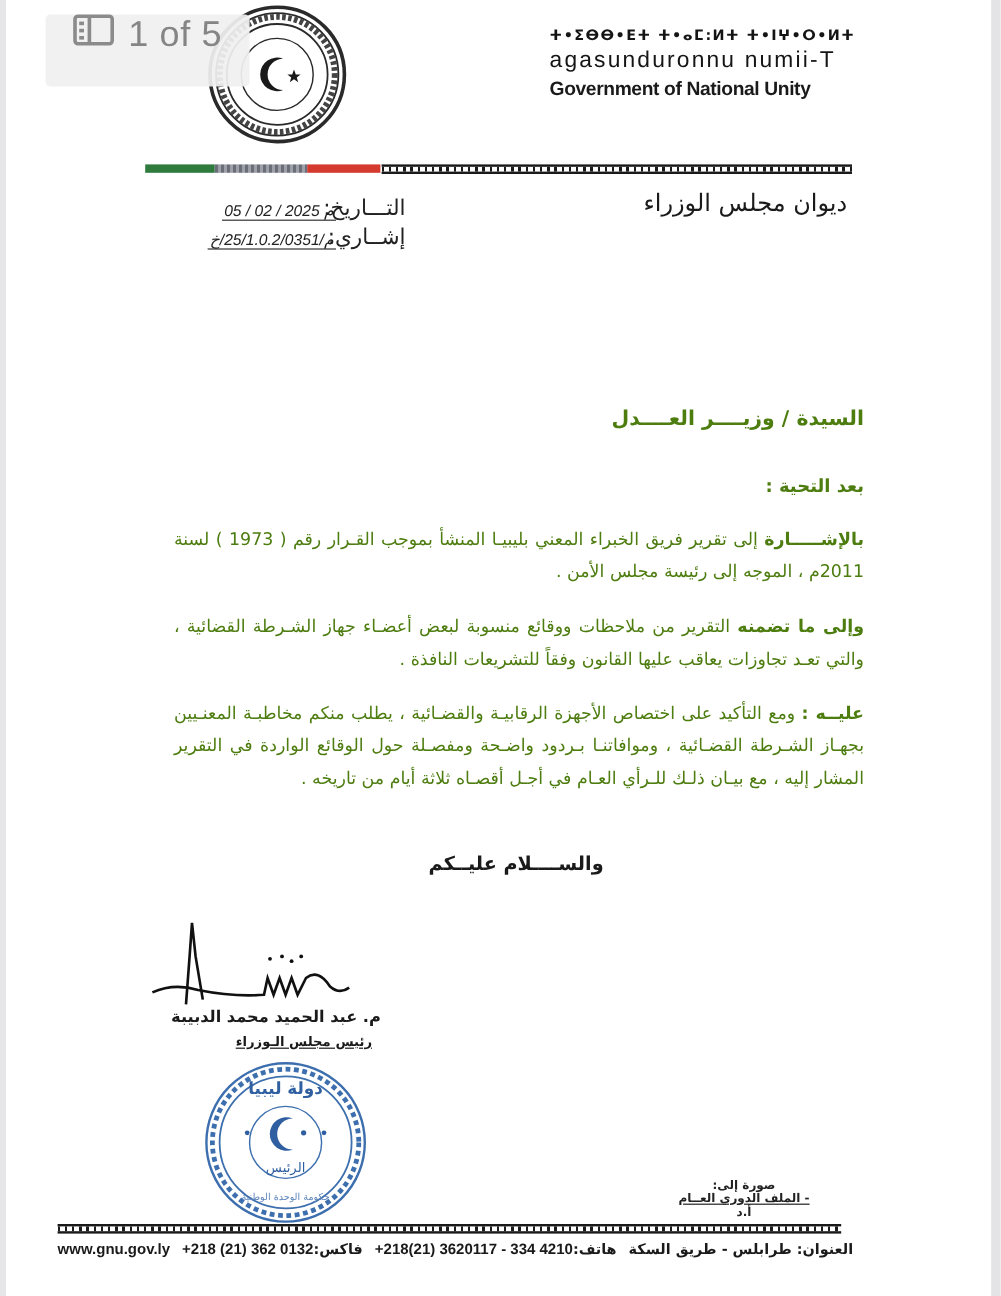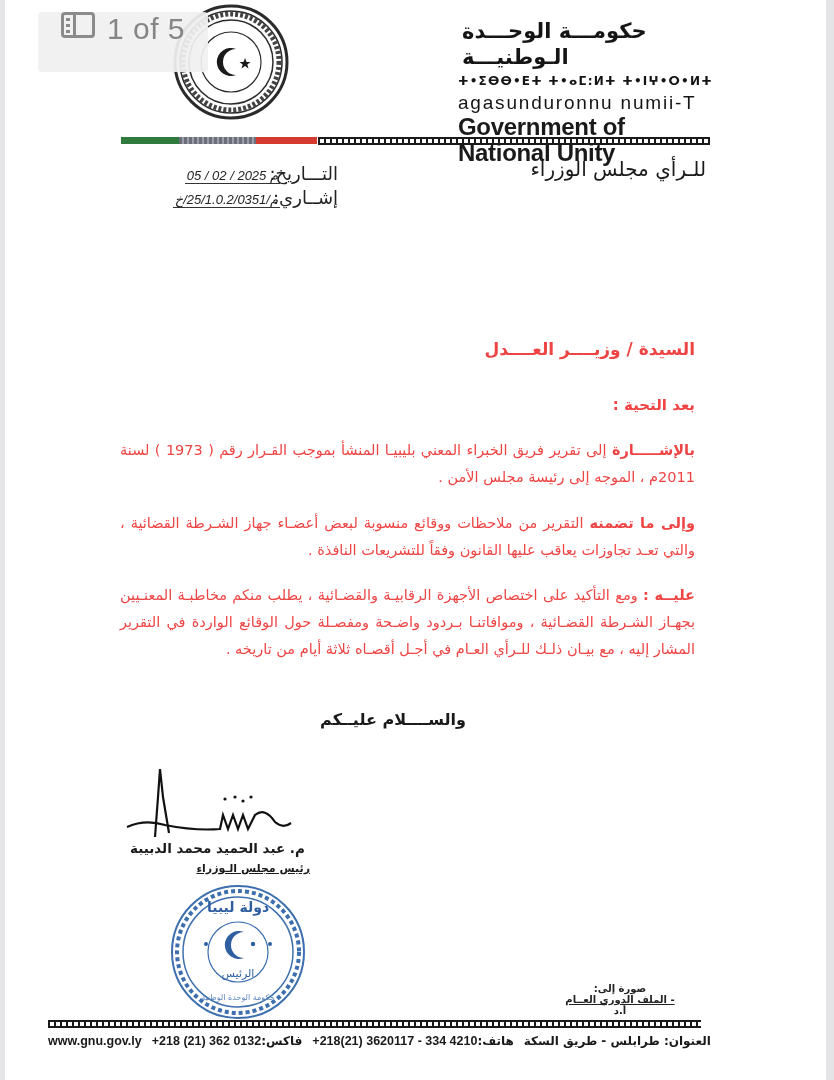--- a/index.html
+++ b/index.html
@@ -18,49 +18,49 @@
   .page-indicator .pi-icon::before { content: ""; position: absolute; left: 9px; top: -1px; width: 3px; height: 22px; background: #8b8b8b; }
   .page-indicator .pi-icon i { position: absolute; left: 2px; width: 4px; height: 3px; background: #8b8b8b; }
   .page-indicator .pi-label { font-family: "Liberation Sans", sans-serif; font-size: 30px; color: #858585; letter-spacing: 0.5px; }
 
   .emblem-top { position: absolute; left: 172px; top: 3px; width: 118px; height: 118px; }
 
   .header-right { position: absolute; left: 458px; top: 18px; width: 260px; }
   .header-right .ar-gov { font-family: "DejaVu Sans", sans-serif; font-size: 21px; direction: rtl; text-align: left; font-weight: bold; color: #151515; line-height: 26px; padding-left: 4px; }
   .header-right .tif { font-family: "DejaVu Sans", sans-serif; font-size: 12px; font-weight: bold; letter-spacing: 1.2px; line-height: 22px; color: #151515; }
   .header-right .latin-ber { font-family: "Liberation Sans", sans-serif; font-size: 19px; font-weight: normal; letter-spacing: 1.8px; line-height: 22px; color: #151515; }
-  .header-right .en-gov { font-family: "Liberation Sans", sans-serif; font-size: 24px; font-weight: bold; line-height: 26px; color: #1a1a1a; letter-spacing: -0.3px; }
+  .header-right .en-gov { font-family: "Liberation Sans", sans-serif; font-size: 16px; font-weight: bold; line-height: 26px; color: #1a1a1a; letter-spacing: -0.3px; }
 
   .flag-bar { position: absolute; top: 137px; left: 121px; height: 7px; display: flex; width: 196px; }
   .flag-bar .g { flex: 1; background: #2f7a3d; }
   .flag-bar .k { flex: 1.35; background: repeating-linear-gradient(90deg, #6a6e78 0 3px, #9da0a8 3px 5px); }
   .flag-bar .r { flex: 1.05; background: #d43a2e; }
   .chain { position: absolute; height: 8px; border-top: 2px solid #1a1a1a; border-bottom: 2px solid #1a1a1a;
            background: repeating-linear-gradient(90deg, #1a1a1a 0 2px, #fff 2px 6px); }
   .chain-top { top: 137px; left: 318px; width: 392px; }
   .chain-bottom { top: 1020px; left: 48px; width: 653px; }
 
   .divan { position: absolute; top: 157px; right: 128px; font-size: 20px; direction: rtl; color: #1a1a1a; }
 
   .meta-block { position: absolute; top: 160px; left: 108px; width: 230px; direction: rtl; font-size: 13px; }
   .meta-row { display: flex; align-items: flex-end; gap: 6px; height: 24px; }
   .meta-row .lbl { font-size: 18px; color: #222; width: 52px; text-align: right; }
   .meta-row .val { font-family: Liberation Sans, sans-serif; font-style: italic; font-size: 13px; direction: ltr; color: #222; border-bottom: 1.5px solid #333; padding: 0 2px; letter-spacing: 0.5px; }
 
-  .body-text { position: absolute; left: 120px; width: 575px; direction: rtl; text-align: justify; font-size: 14.5px; line-height: 27px; color: #ef4444; }
+  .body-text { position: absolute; left: 145px; width: 575px; direction: rtl; text-align: justify; font-size: 14.5px; line-height: 27px; color: #4d7c0f; }
   .body-text b { font-weight: bold; }
   .salutation { top: 336px; font-weight: bold; font-size: 17px; }
   .greeting { top: 392px; font-weight: bold; font-size: 15px; }
   .para1 { top: 437px; }
   .para2 { top: 510px; }
   .para3 { top: 582px; }
-  .closing { position: absolute; top: 710px; left: 263px; width: 260px; text-align: center; direction: rtl; font-weight: bold; font-size: 16px; }
+  .closing { position: absolute; top: 710px; left: 243px; width: 260px; direction: rtl; font-weight: bold; font-size: 16px; }
 
   .signature { position: absolute; left: 125px; top: 767px; width: 170px; height: 78px; }
-  .signer-name { position: absolute; left: 130px; top: 840px; width: 200px; direction: rtl; font-size: 13.5px; font-weight: bold; text-align: left; }
+  .signer-name { position: absolute; left: 130px; top: 840px; width: 200px; direction: rtl; font-size: 13.5px; font-weight: bold; text-align: center; }
   .signer-title { position: absolute; left: 150px; top: 862px; width: 160px; direction: rtl; font-size: 11px; font-weight: bold; text-align: right; text-decoration: underline; }
 
   .stamp { position: absolute; left: 168px; top: 882px; width: 140px; height: 140px; }
 
   .copy-block { position: absolute; left: 550px; top: 983px; width: 140px; direction: rtl; font-size: 10px; line-height: 11px; text-align: center; font-weight: bold; color: #222; }
 
   .footer { position: absolute; top: 1033px; left: 48px; width: 660px; display: flex; justify-content: space-between; align-items: center; font-size: 12px; font-weight: bold; white-space: nowrap; }
   .footer .ltr { direction: ltr; font-family: "Liberation Sans", sans-serif; font-size: 12.5px; }
   .footer .sep { display: inline-block; width: 1.5px; height: 16px; background: #222; margin: 0 5px; vertical-align: middle; }
   .footer .rtl { direction: rtl; }
@@ -84,34 +84,33 @@
   <circle cx="59" cy="59" r="56" fill="none" stroke="#2a2a2a" stroke-width="3"></circle>
   <circle cx="59" cy="59" r="51" fill="none" stroke="#2a2a2a" stroke-width="1.5"></circle>
   <circle cx="59" cy="59" r="48" fill="none" stroke="#444" stroke-width="5" stroke-dasharray="3 2"></circle>
   <circle cx="59" cy="59" r="42" fill="none" stroke="#2a2a2a" stroke-width="1.5"></circle>
   <circle cx="59" cy="59" r="30" fill="none" stroke="#2a2a2a" stroke-width="1.2"></circle>
   <path d="M64 46 A14 14 0 1 0 64 72 A11 11 0 1 1 64 46 Z" fill="#1a1a1a"></path>
   <polygon points="73,55 74.5,59 78.5,59 75.3,61.5 76.5,65.5 73,63 69.5,65.5 70.7,61.5 67.5,59 71.5,59" fill="#1a1a1a"></polygon>
 </svg>
 
 <div class="header-right">
-  <div class="ar-gov">حكومـــة الوحـــدة الـوطنيـــة</div>
   <div class="tif">ⵜ•ⵉⴱⴱ•ⴹⵜ ⵜ•ⴰⵎ:ⵍⵜ ⵜ•ⵏⵖ•ⵔ•ⵍⵜ</div>
   <div class="latin-ber">agasunduronnu numii-T</div>
   <div class="en-gov">Government of National Unity</div>
 </div>
 
 <div class="flag-bar">
   <span class="g"></span>
     <span class="k"></span>
     <span class="r"></span>
 </div>
 <div class="chain chain-top"></div>
 
-<div class="divan">للـرأي مجلس الوزراء</div>
+<div class="divan">ديوان مجلس الوزراء</div>
 
 <div class="meta-block">
   <div class="meta-row">
     <span class="lbl">التـــاريخ:</span>
     <span class="val">م 2025 / 02 / 05</span>
   </div>
   <div class="meta-row">
     <span class="lbl">إشــاري:</span>
     <span class="val">م/25/1.0.2/0351/خ</span>
   </div>

